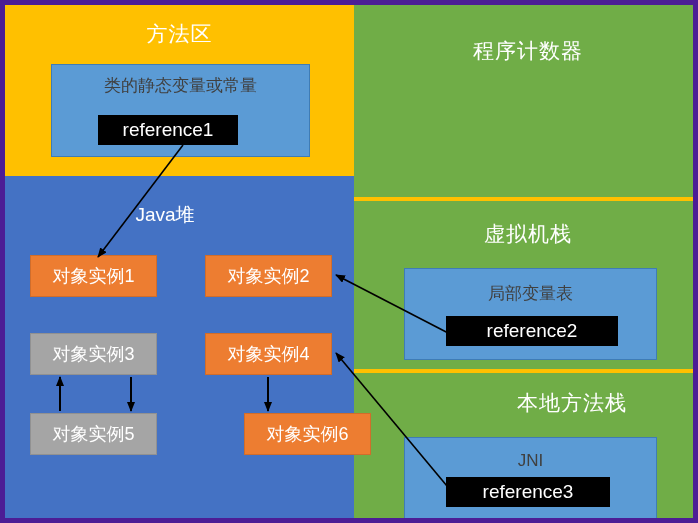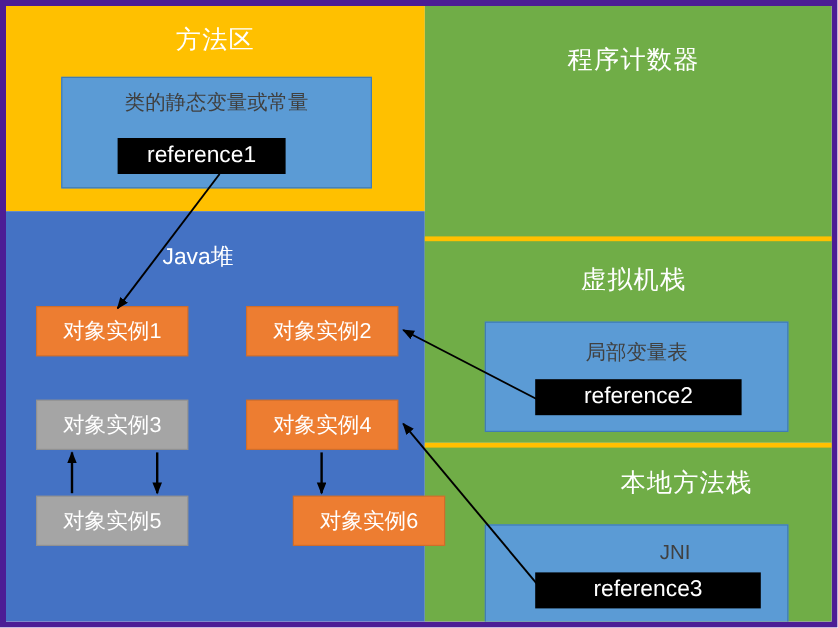--- a/index.html
+++ b/index.html
@@ -109,22 +109,22 @@
 
   #box-static   { left: 46px;  top: 59px;  width: 259px; height: 93px; }
   #box-static .lightbox-label { top: 10px; }
   #ref1 { left: 93px; top: 110px; width: 140px; height: 30px; }
 
   #box-localvar { left: 399px; top: 263px; width: 253px; height: 92px; }
   #box-localvar .lightbox-label { top: 14px; }
   #ref2 { left: 441px; top: 311px; width: 172px; height: 30px; }
 
   #box-jni      { left: 399px; top: 432px; width: 253px; height: 90px; }
-  #box-jni .lightbox-label { top: 12px; padding-left: 32px; }
-  #ref3 { left: 441px; top: 472px; width: 188px; height: 30px; }
+  #box-jni .lightbox-label { top: 12px; }
+  #ref3 { left: 441px; top: 472px; width: 164px; height: 30px; }
 
   
   .objbox {
     position: absolute;
     width: 127px;
     height: 42px;
     box-sizing: border-box;
     border: 1px solid rgba(0,0,0,0.12);
     color: #ffffff;
     font-size: 18px;

